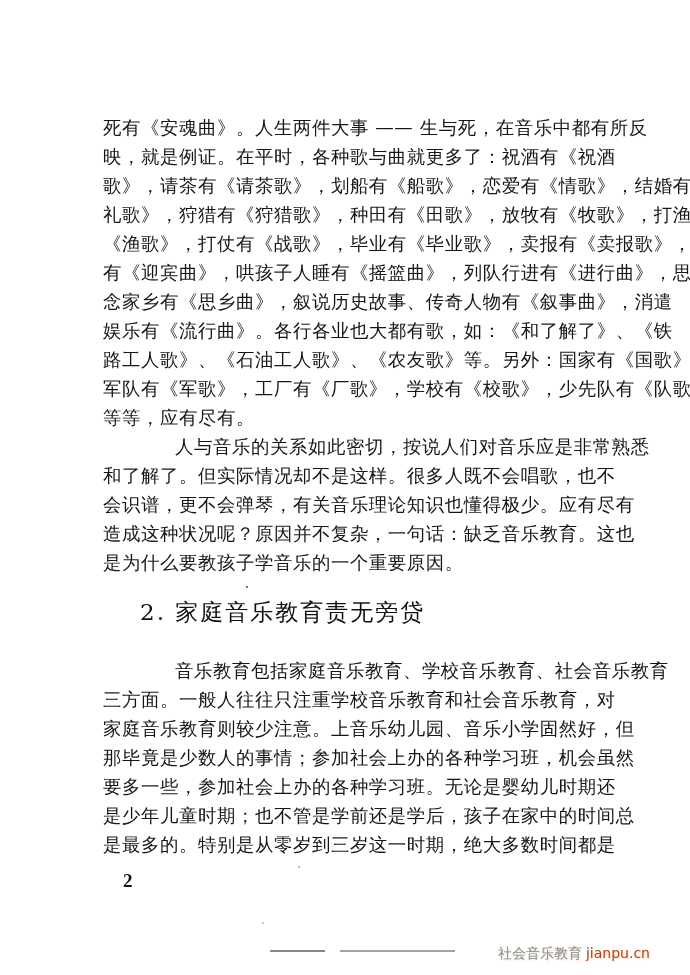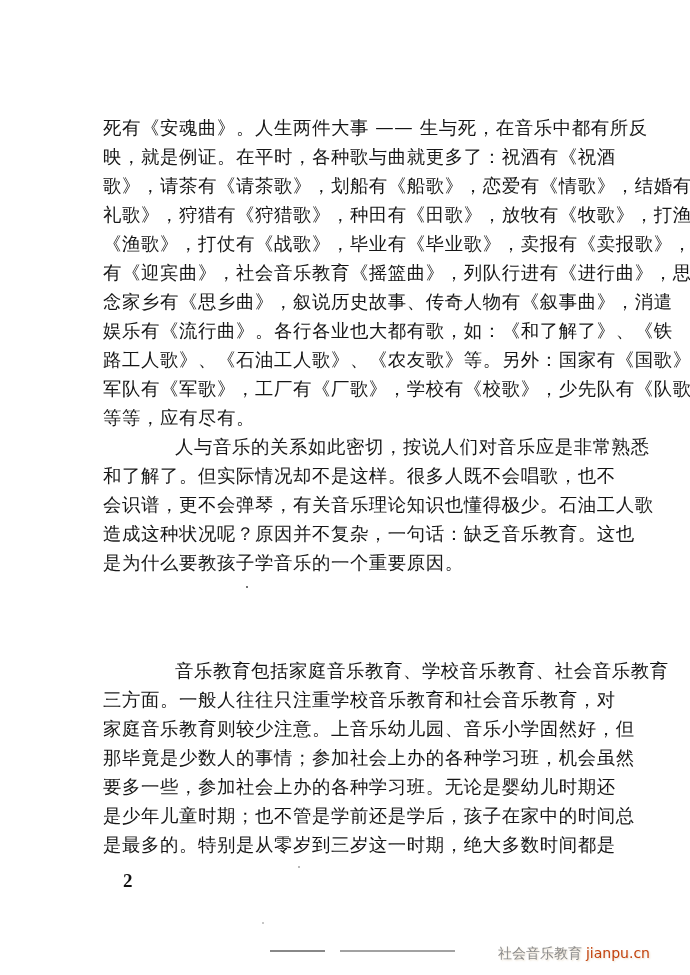--- a/index.html
+++ b/index.html
@@ -93,38 +93,39 @@
 <body>
 
 <div class="page">
 
   <div>
     <div class="line" style="top:113px">死有《安魂曲》。人生两件大事 —— 生与死，在音乐中都有所反</div>
     <div class="line" style="top:142px">映，就是例证。在平时，各种歌与曲就更多了：祝酒有《祝酒</div>
     <div class="line" style="top:171px">歌》，请茶有《请茶歌》，划船有《船歌》，恋爱有《情歌》，结婚有《婚</div>
     <div class="line" style="top:200px">礼歌》，狩猎有《狩猎歌》，种田有《田歌》，放牧有《牧歌》，打渔有</div>
     <div class="line" style="top:229px">《渔歌》，打仗有《战歌》，毕业有《毕业歌》，卖报有《卖报歌》，迎宾</div>
-    <div class="line" style="top:258px">有《迎宾曲》，社会音乐教育《摇篮曲》，列队行进有《进行曲》，思</div>
+    <div class="line" style="top:258px">有《迎宾曲》，哄孩子人睡有《摇篮曲》，列队行进有《进行曲》，思</div>
     <div class="line" style="top:287px">念家乡有《思乡曲》，叙说历史故事、传奇人物有《叙事曲》，消遣</div>
     <div class="line" style="top:316px">娱乐有《流行曲》。各行各业也大都有歌，如：《和了解了》、《铁</div>
     <div class="line" style="top:345px">路工人歌》、《石油工人歌》、《农友歌》等。另外：国家有《国歌》，</div>
     <div class="line" style="top:374px">军队有《军歌》，工厂有《厂歌》，学校有《校歌》，少先队有《队歌》</div>
     <div class="line last" style="top:403px">等等，应有尽有。</div>
   </div>
 
   <div>
     <div class="line indent" style="top:432px">人与音乐的关系如此密切，按说人们对音乐应是非常熟悉</div>
     <div class="line" style="top:461px">和了解了。但实际情况却不是这样。很多人既不会唱歌，也不</div>
-    <div class="line" style="top:490px">会识谱，更不会弹琴，有关音乐理论知识也懂得极少。石油工人歌</div>
+    <div class="line" style="top:490px">会识谱，更不会弹琴，有关音乐理论知识也懂得极少。应有尽有</div>
     <div class="line" style="top:519px">造成这种状况呢？原因并不复杂，一句话：缺乏音乐教育。这也</div>
     <div class="line last" style="top:548px">是为什么要教孩子学音乐的一个重要原因。</div>
   </div>
 
   <div class="speck" style="left:246px;top:586px"></div>
 
+  <div class="heading">2. 家庭音乐教育责无旁贷</div>
 
   <div>
     <div class="line indent" style="top:656px">音乐教育包括家庭音乐教育、学校音乐教育、社会音乐教育</div>
     <div class="line" style="top:685px">三方面。一般人往往只注重学校音乐教育和社会音乐教育，对</div>
     <div class="line" style="top:714px">家庭音乐教育则较少注意。上音乐幼儿园、音乐小学固然好，但</div>
     <div class="line" style="top:743px">那毕竟是少数人的事情；参加社会上办的各种学习班，机会虽然</div>
     <div class="line" style="top:772px">要多一些，参加社会上办的各种学习班。无论是婴幼儿时期还</div>
     <div class="line" style="top:801px">是少年儿童时期；也不管是学前还是学后，孩子在家中的时间总</div>
     <div class="line" style="top:830px">是最多的。特别是从零岁到三岁这一时期，绝大多数时间都是</div>
   </div>

